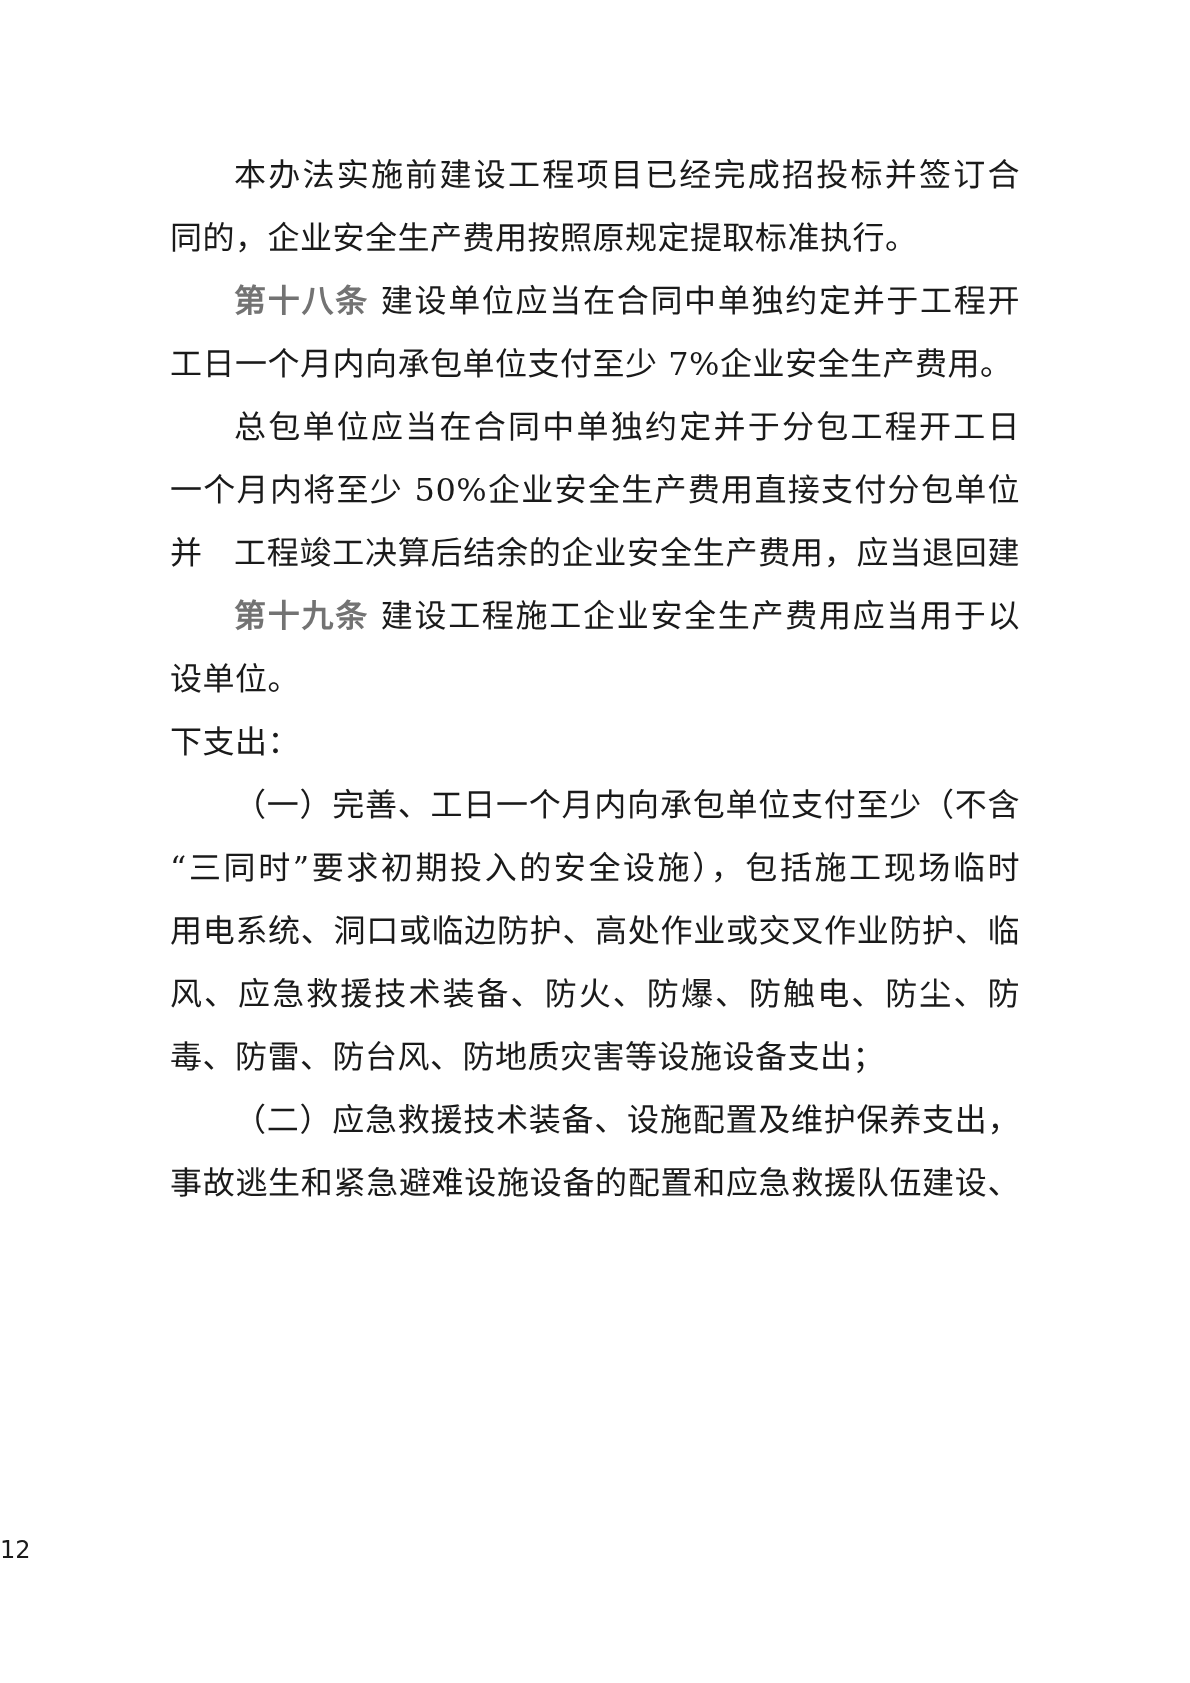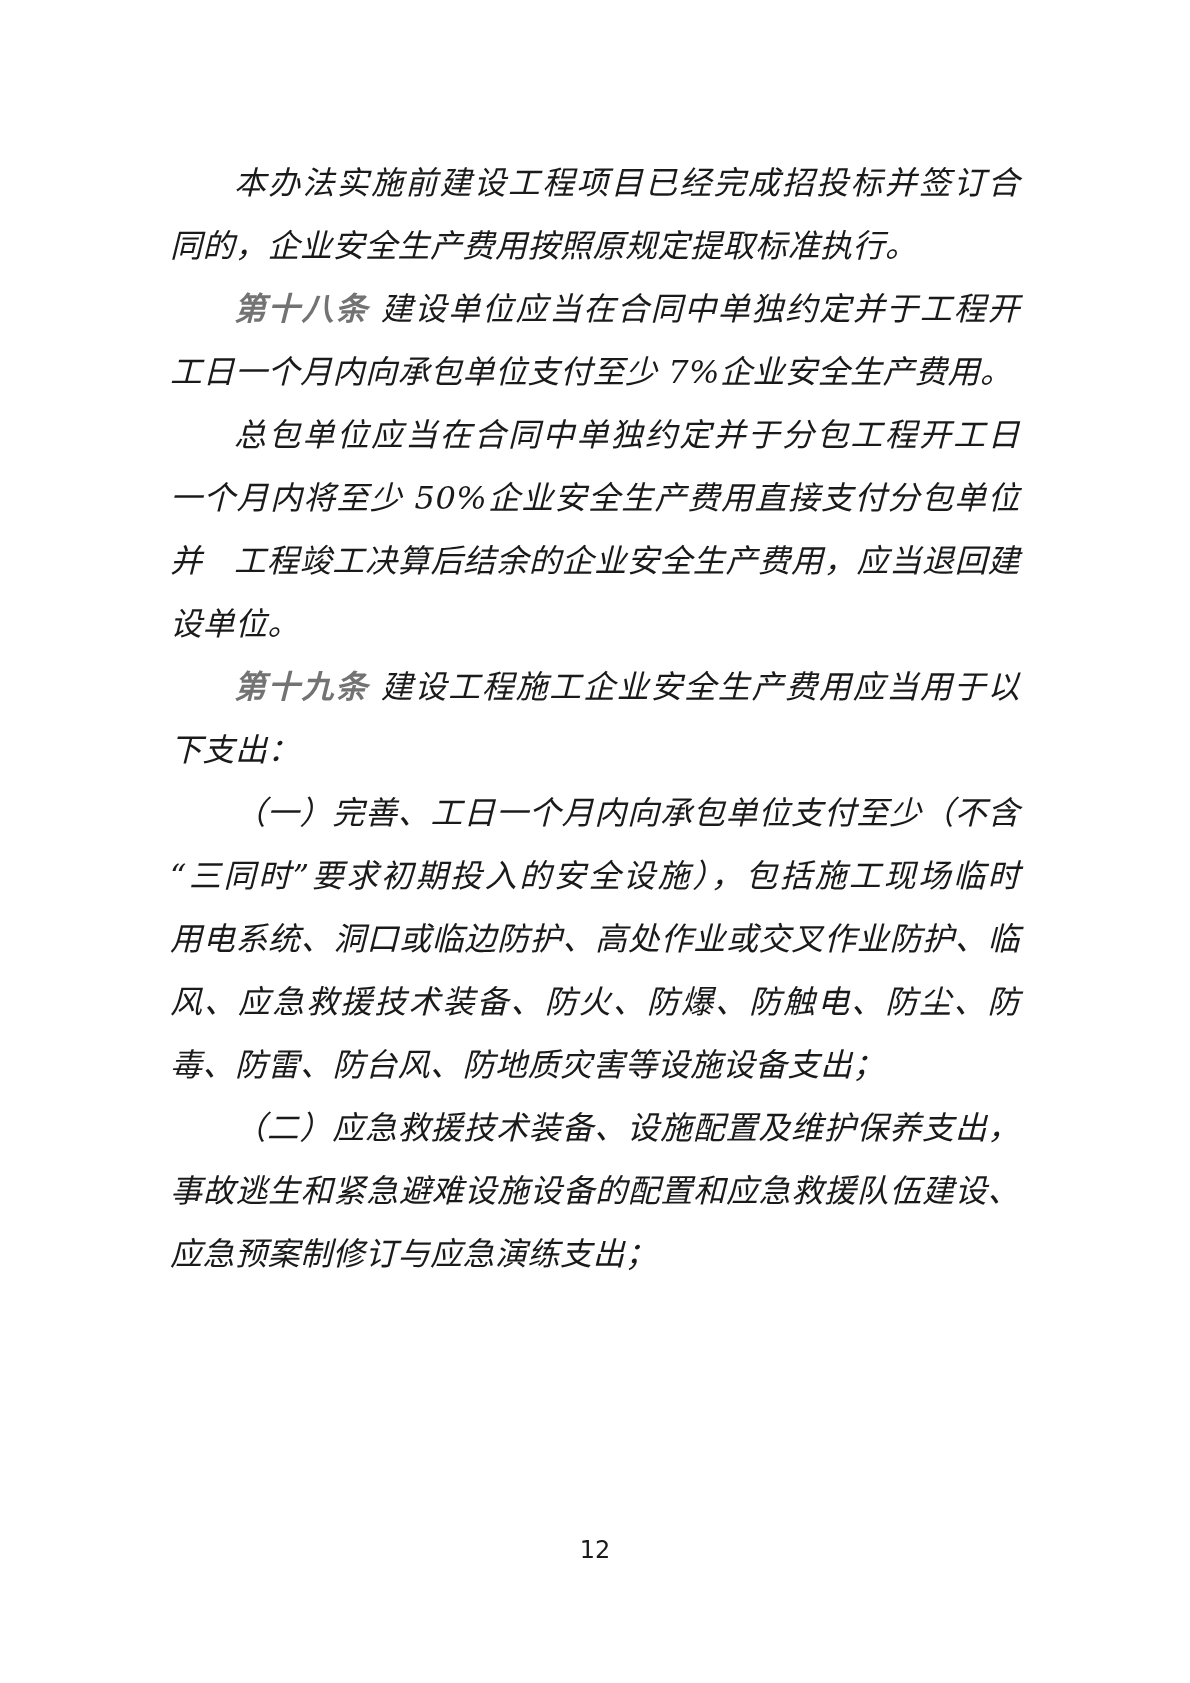--- a/index.html
+++ b/index.html
@@ -13,23 +13,22 @@
     height: 1683px;
     background: #ffffff;
     margin: 0 auto;
     overflow: hidden;
     font-family: "DejaVu Serif", serif;
     color: #1a1a1a;
   }
   .doc-body {
     position: absolute;
     left: 170px;
-    top: 152px;
+    top: 144px;
     width: 850px;
-    font-style: italic;
   }
   .line {
     font-size: 32px;
     height: 63px;
     line-height: 63px;
     white-space: nowrap;
     letter-spacing: 0.5px;
   }
   .line.indent {
     text-indent: 2em;
@@ -42,48 +41,46 @@
   .article-head {
     font-family: "DejaVu Sans", sans-serif;
     font-weight: bold;
     color: #737373;
   }
   .page-footer {
     position: absolute;
     left: 0;
     top: 1536px;
     width: 100%;
-    text-align: center;
   }
   .page-number {
     font-family: "DejaVu Sans", sans-serif;
     font-size: 24px;
     color: #1a1a1a;
   }
 </style>
 </head>
 <body>
 
 <div class="page">
   <main class="doc-body" id="doc-body">
       <div class="line indent justify">本办法实施前建设工程项目已经完成招投标并签订合</div>
       <div class="line">同的，企业安全生产费用按照原规定提取标准执行。</div>
       <div class="line indent justify"><span class="article-head">第十八条</span> 建设单位应当在合同中单独约定并于工程开</div>
       <div class="line">工日一个月内向承包单位支付至少 7%企业安全生产费用。</div>
       <div class="line indent justify">总包单位应当在合同中单独约定并于分包工程开工日</div>
       <div class="line justify">一个月内将至少 50%企业安全生产费用直接支付分包单位并</div>
       <div class="line indent justify">工程竣工决算后结余的企业安全生产费用，应当退回建</div>
+      <div class="line indent justify"><span class="article-head">第十九条</span> 建设工程施工企业安全生产费用应当用于以</div>
       <div class="line">设单位。</div>
-      <div class="line indent justify"><span class="article-head">第十九条</span> 建设工程施工企业安全生产费用应当用于以</div>
       <div class="line">下支出：</div>
       <div class="line indent justify">（一）完善、工日一个月内向承包单位支付至少（不含</div>
       <div class="line justify">“三同时”要求初期投入的安全设施），包括施工现场临时</div>
       <div class="line justify">用电系统、洞口或临边防护、高处作业或交叉作业防护、临</div>
       <div class="line justify">风、应急救援技术装备、防火、防爆、防触电、防尘、防</div>
       <div class="line">毒、防雷、防台风、防地质灾害等设施设备支出；</div>
       <div class="line indent justify">（二）应急救援技术装备、设施配置及维护保养支出，</div>
       <div class="line justify">事故逃生和紧急避难设施设备的配置和应急救援队伍建设、</div>
-      <div class="line">应急预案制修订与应急演练支出；</div>
     </main>
   <footer class="page-footer">
     <span class="page-number">12</span>
   </footer>
 </div>
 
 </body></html>

